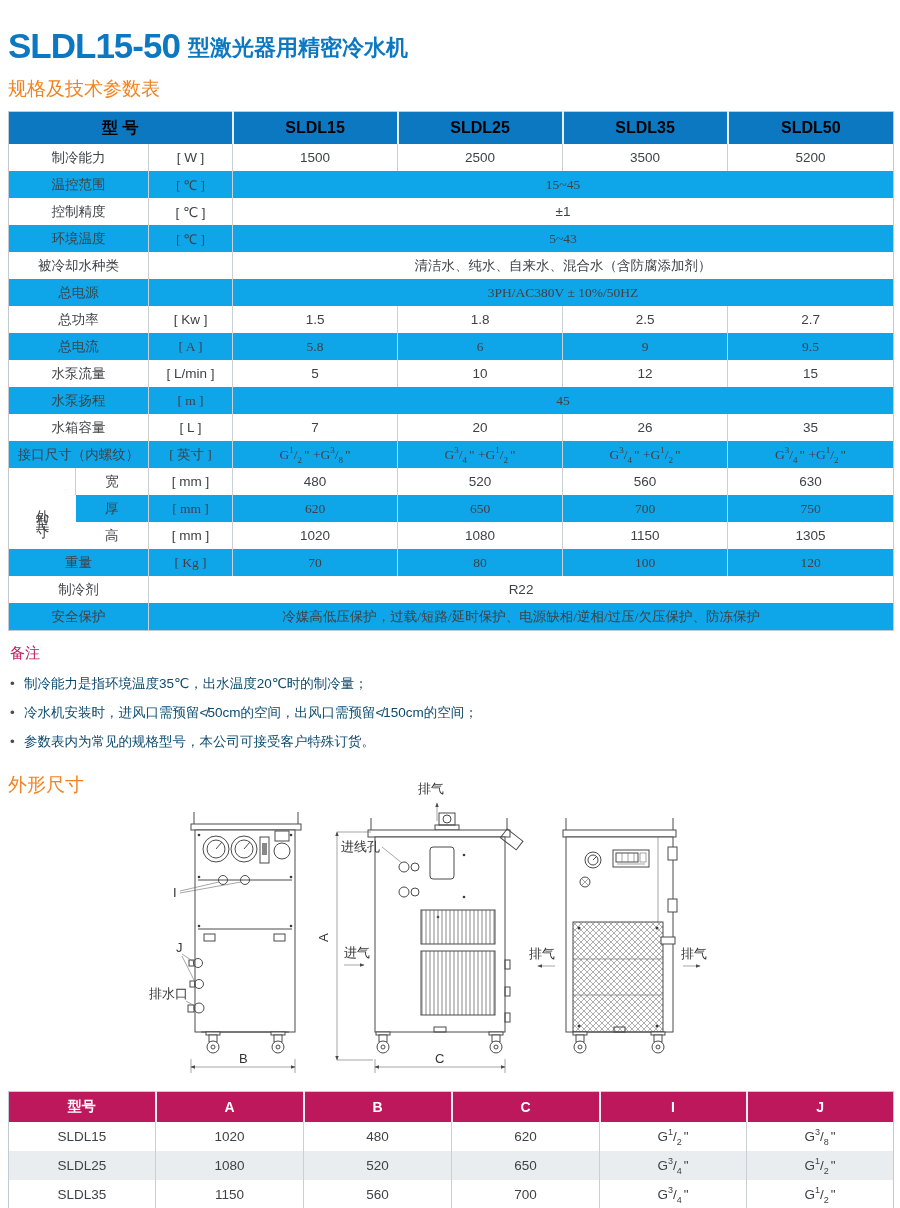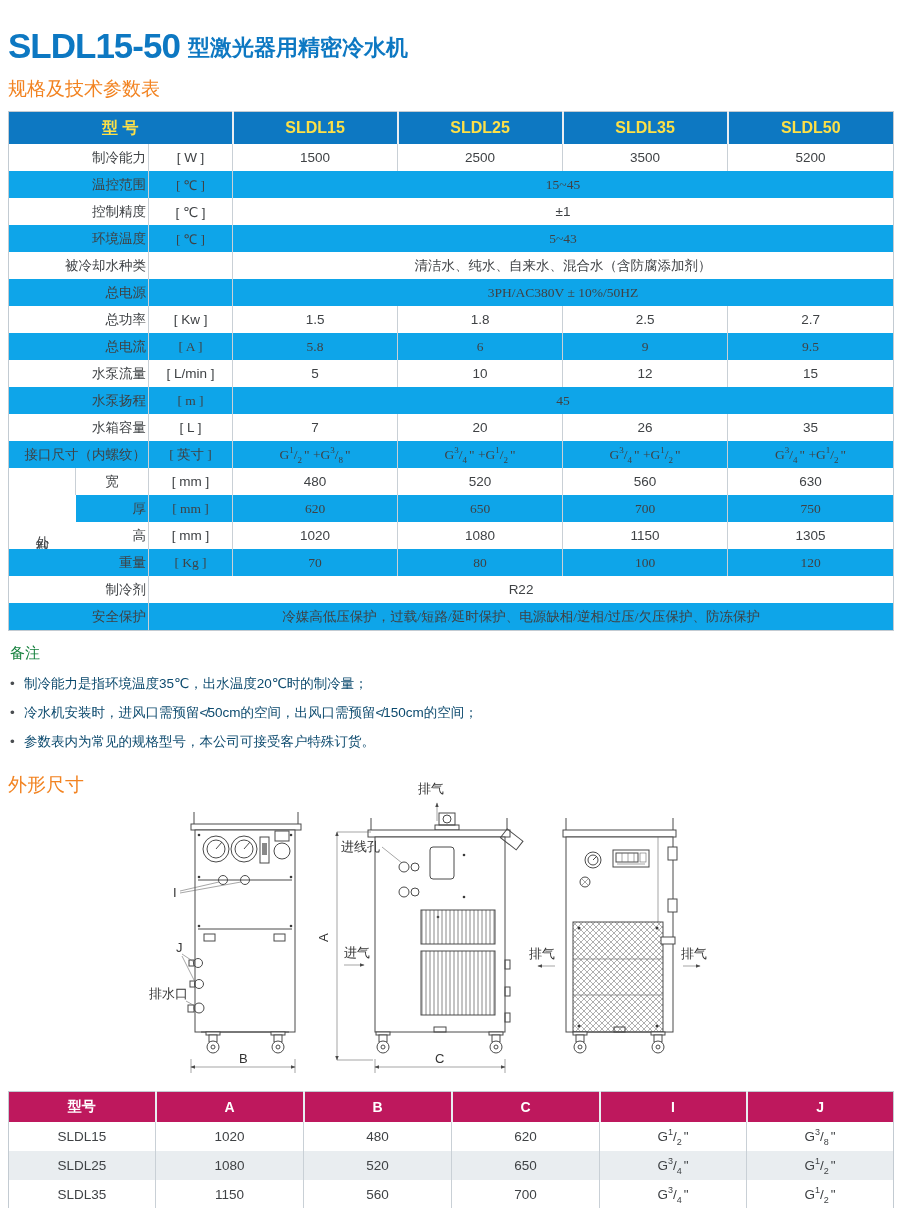--- a/index.html
+++ b/index.html
@@ -10,35 +10,35 @@
   
   .title-row{margin:20px 0 4px 0;white-space:nowrap;}
   .title-model{color:#0d78c2;font-size:35px;font-weight:bold;letter-spacing:-1px;}
   .title-suffix{color:#0d78c2;font-size:22px;font-weight:bold;margin-left:8px;vertical-align:3px;}
 
   .sec-heading{color:#f28321;font-size:19px;font-weight:normal;margin:10px 0 9px 0;}
 
   
   table{border-collapse:collapse;table-layout:fixed;}
   .spec{width:885px;border:1px solid #c3cbd2;}
-  .spec th{background:#0d78c2;color:#fde047;font-size:16px;font-weight:bold;height:30px;
+  .spec th{background:#0d78c2;color:#000000;font-size:16px;font-weight:bold;height:30px;
            border-left:2px solid #e8edf1;}
   .spec th:first-child{border-left:none;}
   .spec td{height:27px;text-align:center;font-size:13.5px;color:#3f4245;
            border-left:1px solid #c9d0d6;padding:0 2px;overflow:hidden;white-space:nowrap;}
-  .spec td:first-child{border-left:none;text-align:right;}
+  .spec td:first-child{border-left:none;}
   .spec tr.alt td{background:#0ea5e9;font-family:Liberation Serif, serif;}
   .spec td.vert{background:#fff;writing-mode:vertical-lr;text-orientation:upright;
                 letter-spacing:5px;padding:4px 0;}
   .spec sup,.dim sup{font-size:9px;vertical-align:6px;}
   .spec sub,.dim sub{font-size:9px;vertical-align:-4px;margin-right:2px;}
 
   
   .notes{margin:13px 0 0 2px;}
-  .notes-heading{font-size:15px;color:#15803d;margin:0 0 6px 0;}
+  .notes-heading{font-size:15px;color:#be185d;margin:0 0 6px 0;}
   .notes ul{list-style:none;margin:0;padding:0;}
   .notes li{font-size:13.5px;color:#0c4a6e;line-height:29px;padding-left:14px;position:relative;}
   .notes li::before{content:"•";position:absolute;left:0;top:0;color:#4a4d50;}
 
   
   .dims-heading{margin-top:16px;}
   .drawings{display:block;margin-top:-30px;}
   .ln{fill:none;stroke:#4a4a4a;stroke-width:1;}
   .fl{fill:#fff;stroke:#4a4a4a;stroke-width:1;}
   .thin{fill:none;stroke:#6a6a6a;stroke-width:0.6;}

